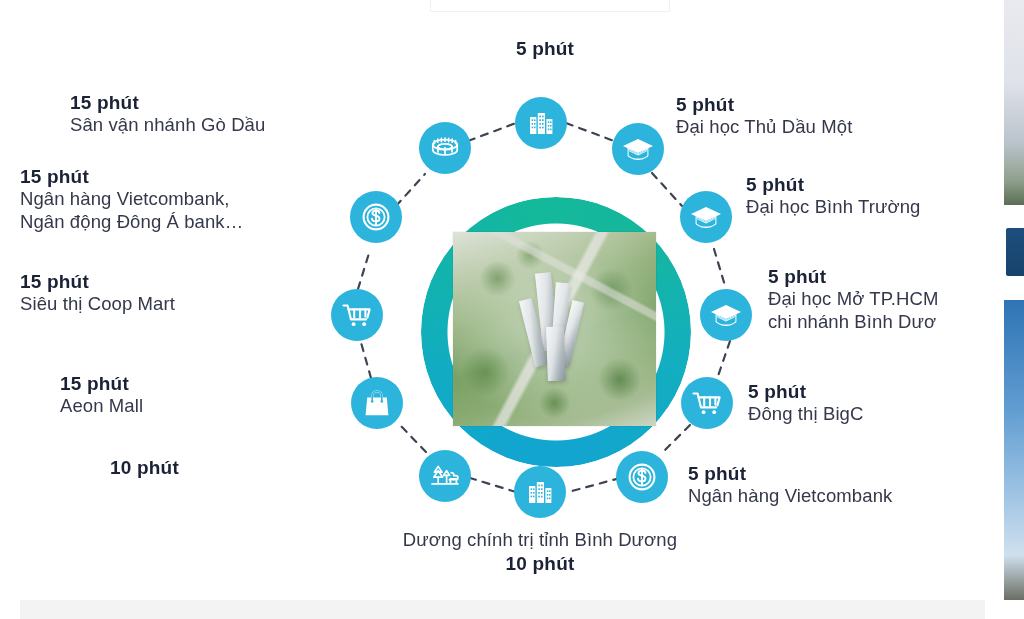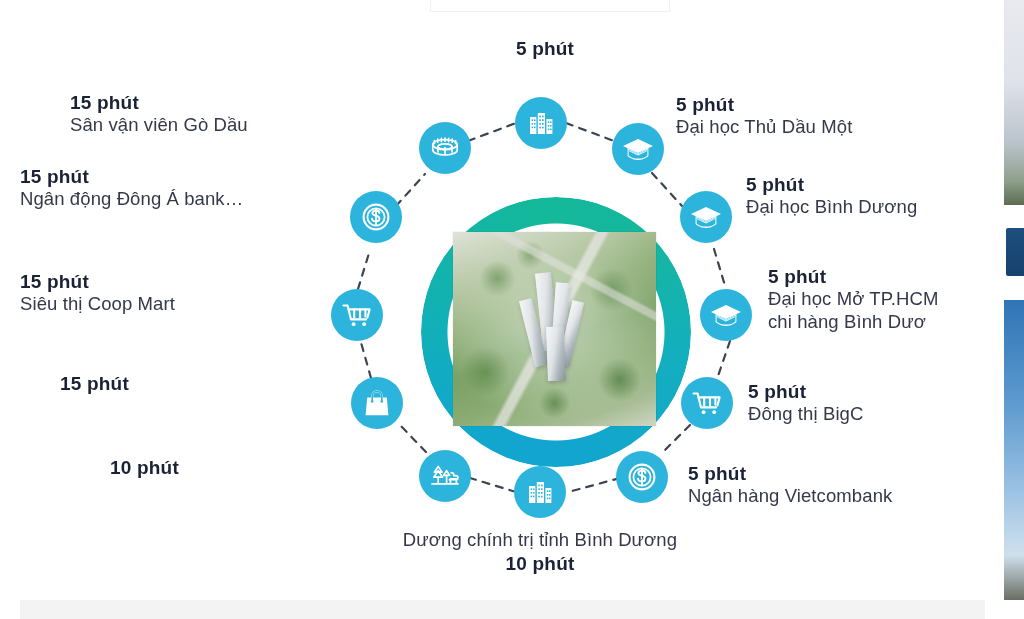--- a/index.html
+++ b/index.html
@@ -440,27 +440,27 @@
       <div class="time">5 phút</div>
     </div>
 
     <div class="label ta-l" style="left:676px; top:92px;">
       <div class="time">5 phút</div>
       <div class="place">Đại học Thủ Dầu Một</div>
     </div>
 
     <div class="label ta-l" style="left:746px; top:172px;">
       <div class="time">5 phút</div>
-      <div class="place">Đại học Bình Dương</div>
+      <div class="place">Đại học Bình Trường</div>
     </div>
 
     <div class="label ta-l" style="left:768px; top:264px;">
       <div class="time">5 phút</div>
       <div class="place">Đại học Mở  TP.HCM</div>
-      <div class="place">chi hàng Bình Dươ</div>
+      <div class="place">chi nhánh Bình Dươ</div>
     </div>
 
     <div class="label ta-l" style="left:748px; top:379px;">
       <div class="time">5 phút</div>
       <div class="place">Đông thị  BigC</div>
     </div>
 
     <div class="label ta-l" style="left:688px; top:461px;">
       <div class="time">5 phút</div>
       <div class="place">Ngân hàng Vietcombank</div>
@@ -470,33 +470,35 @@
       <div class="place">Dương chính trị tỉnh Bình Dương</div>
       <div class="time">10 phút</div>
     </div>
 
     <div class="label ta-r" style="left:110px; top:455px; width:310px;">
       <div class="time">10 phút</div>
     </div>
 
     <div class="label ta-r" style="left:60px; top:371px; width:285px;">
       <div class="time">15 phút</div>
+      <div class="place">Aeon Mall</div>
     </div>
 
     <div class="label ta-r" style="left:20px; top:269px; width:305px;">
       <div class="time">15 phút</div>
       <div class="place">Siêu thị Coop Mart</div>
     </div>
 
     <div class="label ta-r" style="left:20px; top:164px; width:325px;">
       <div class="time">15 phút</div>
+      <div class="place">Ngân hàng  Vietcombank,</div>
       <div class="place">Ngân động Đông Á bank…</div>
     </div>
 
     <div class="label ta-r" style="left:70px; top:90px; width:345px;">
       <div class="time">15 phút</div>
-      <div class="place">Sân vận viên Gò Dầu</div>
+      <div class="place">Sân vận nhánh Gò Dầu</div>
     </div>
 
   </div>
 
   <div class="bottom-bar"></div>
 </div>
 
 </body></html>

